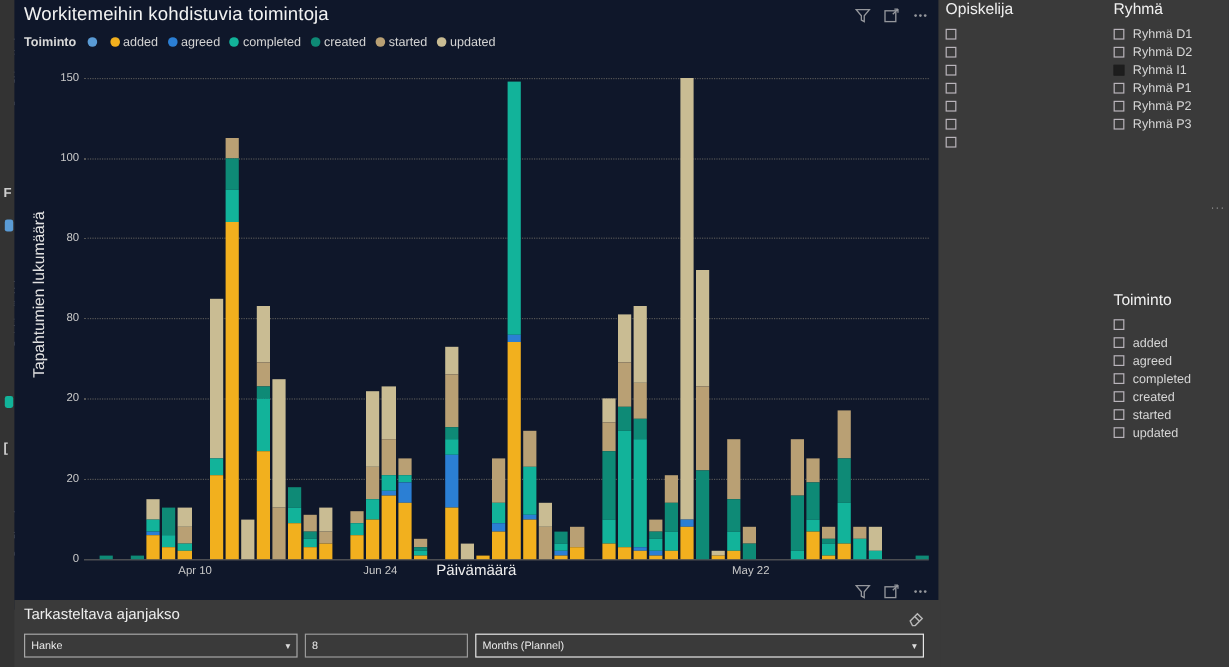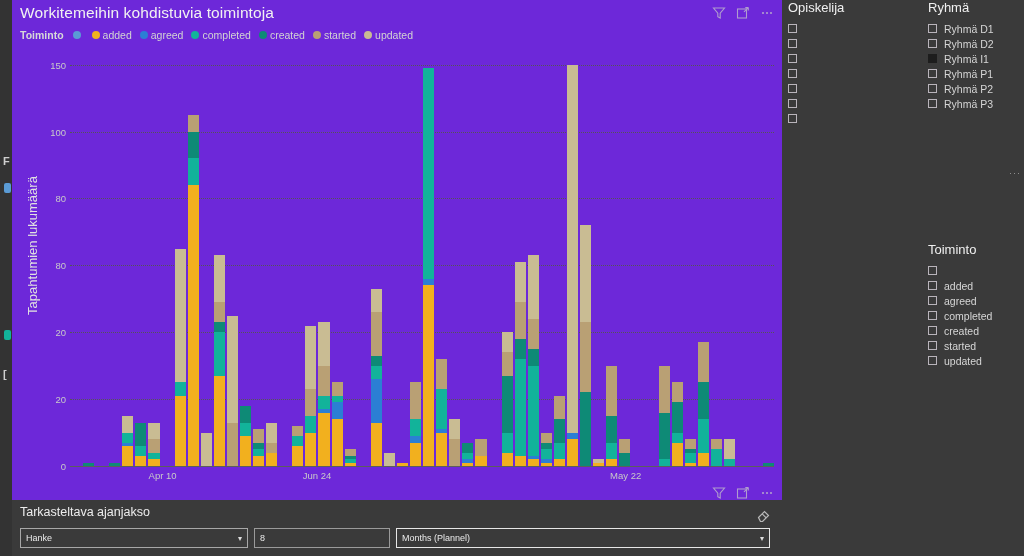--- a/index.html
+++ b/index.html
@@ -25,21 +25,21 @@
   .bleed-mark {
     position: absolute; left: 4px; width: 7px; height: 10px; border-radius: 2px;
   }
   .bleed-bracket {
     position: absolute; left: 3px; font-size: 11px; color: #cfcfcf; font-weight: bold;
   }
 
   
   .chart-card {
     position: absolute; left: 12px; top: 0; width: 770px; height: 508px;
-    background: #6d28d9;
+    background: #0f172a;
   }
   .chart-title {
     position: absolute; left: 8px; top: 4px;
     font-size: 15.5px; color: #f2f2f2; letter-spacing: .1px;
   }
   .card-tools {
     position: absolute; right: 8px; top: 6px;
     display: flex; gap: 10px; align-items: center;
   }
   .card-tools.bottom { top: 486px; right: 8px; }
@@ -489,20 +489,21 @@
           </div>
         </div>
     <div class="x-axis" id="x-axis">
           <div class="x-tick" style="left: 13.5%;">Apr 10</div>
           <div class="x-tick" style="left: 36%;">Jun 24</div>
           <div class="x-tick" style="left: 58.5%; margin-top: 40px;">May 08</div>
           <div class="x-tick" style="left: 81%; text-align: right;">May 22</div>
         </div>
   </div>
 
+  <div class="x-label">Päivämäärä</div>
 
   <div class="card-tools bottom">
     <span class="tool-icon">
       <svg viewBox="0 0 14 14">
             <path d="M1.5 2h11L8.2 7.2V12l-2.4-1.3V7.2z" fill="none" stroke="#c9c9c9" stroke-width="1.1"></path>
           </svg>
     </span>
     <span class="tool-icon">
       <svg viewBox="0 0 14 14">
             <rect x="1.5" y="3" width="9" height="9" fill="none" stroke="#c9c9c9" stroke-width="1.1"></rect>

